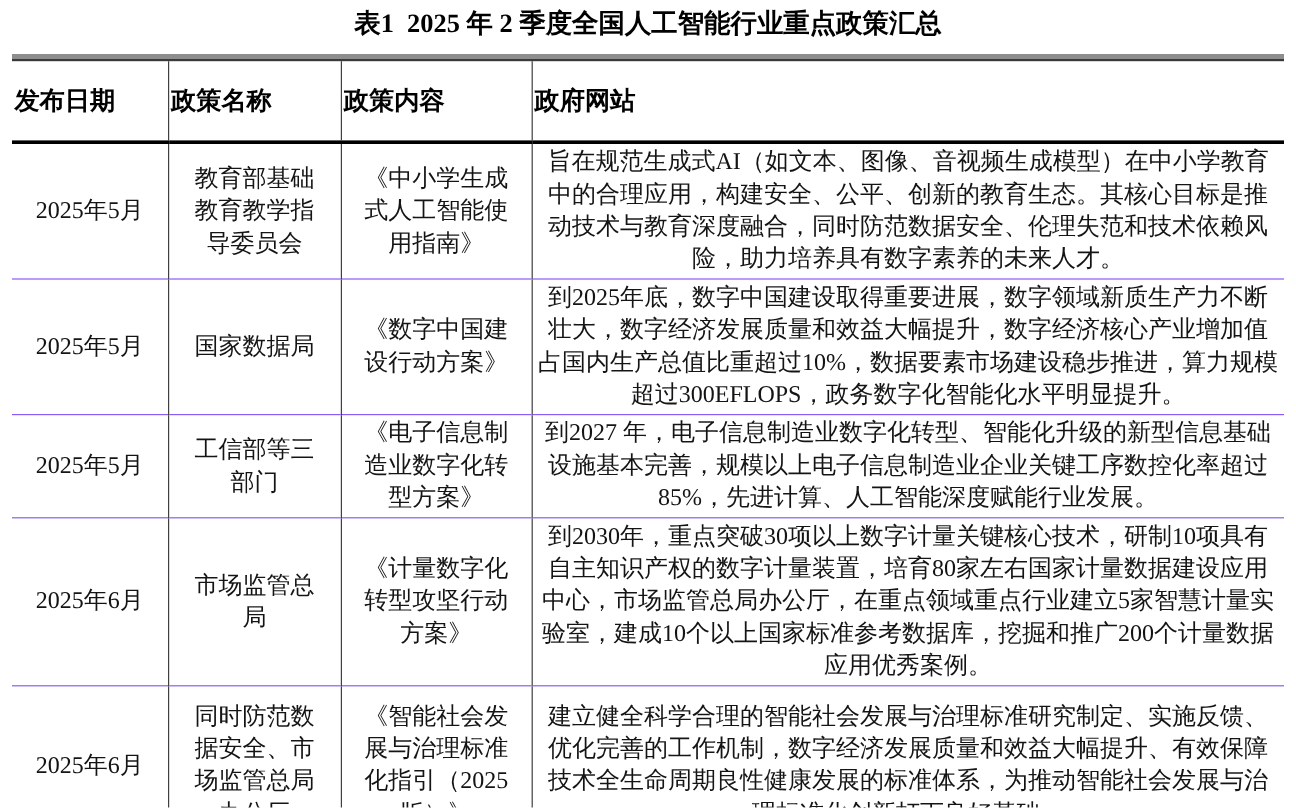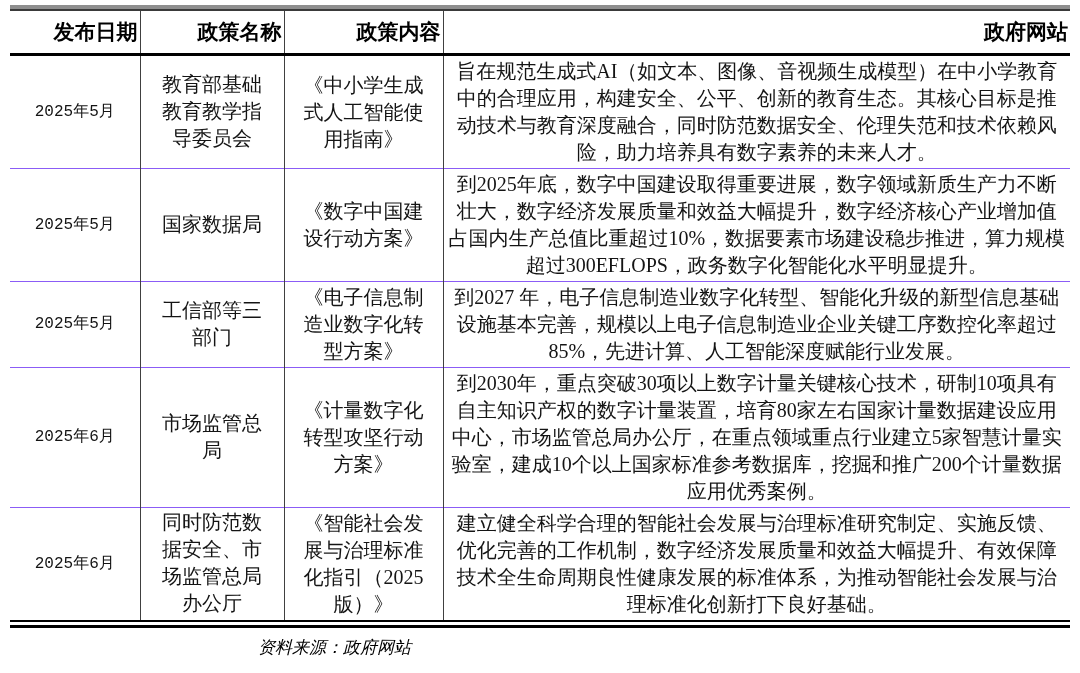--- a/index.html
+++ b/index.html
@@ -40,47 +40,45 @@
   }
   col.c1 { width: 130px; }
   col.c2 { width: 144px; }
   col.c3 { width: 159px; }
   col.c4 { width: auto; }
   th {
     border-bottom: 3px solid #000000;
     font-size: 21px;
     font-weight: bold;
     height: 34px;
-    text-align: right;
+    text-align: left;
     vertical-align: middle;
-    padding: 4px 2px;
+    padding: 16px 2px;
     color: #000000;
   }
   th + th, td + td {
     border-left: 1px solid #404040;
   }
   tbody tr + tr td {
     border-top: 1px solid #8b5cf6;
   }
   td {
     vertical-align: middle;
     text-align: center;
     font-size: 20px;
     line-height: 27px;
     padding: 2px 3px;
     color: #141414;
   }
   td.cell-date {
-    font-size: 16px;
+    font-size: 20px;
     white-space: nowrap;
-    font-family: Liberation Mono, monospace;
   }
   td.cell-name {
-    padding: 2px 16px;
-    font-family: Liberation Mono, monospace;
+    padding: 12px 16px;
   }
   td.cell-dept {
     padding: 2px 16px;
     margin-left: 29px;
   }
   td.cell-content {
     padding: 2px 4px;
     text-align: center;
     font-family: Liberation Serif, serif;
   }
@@ -93,20 +91,21 @@
     font-size: 17px;
     font-style: italic;
     color: #000000;
   }
 </style>
 </head>
 <body>
 
 <div class="page">
 
+  <h1 class="doc-title">表1  2025 年 2 季度全国人工智能行业重点政策汇总</h1>
 
   <div class="table-wrap">
     <div class="top-rule"></div>
 
     <table class="policy-table">
       <colgroup>
         <col class="c1">
           <col class="c2">
           <col class="c3">
           <col class="c4">

